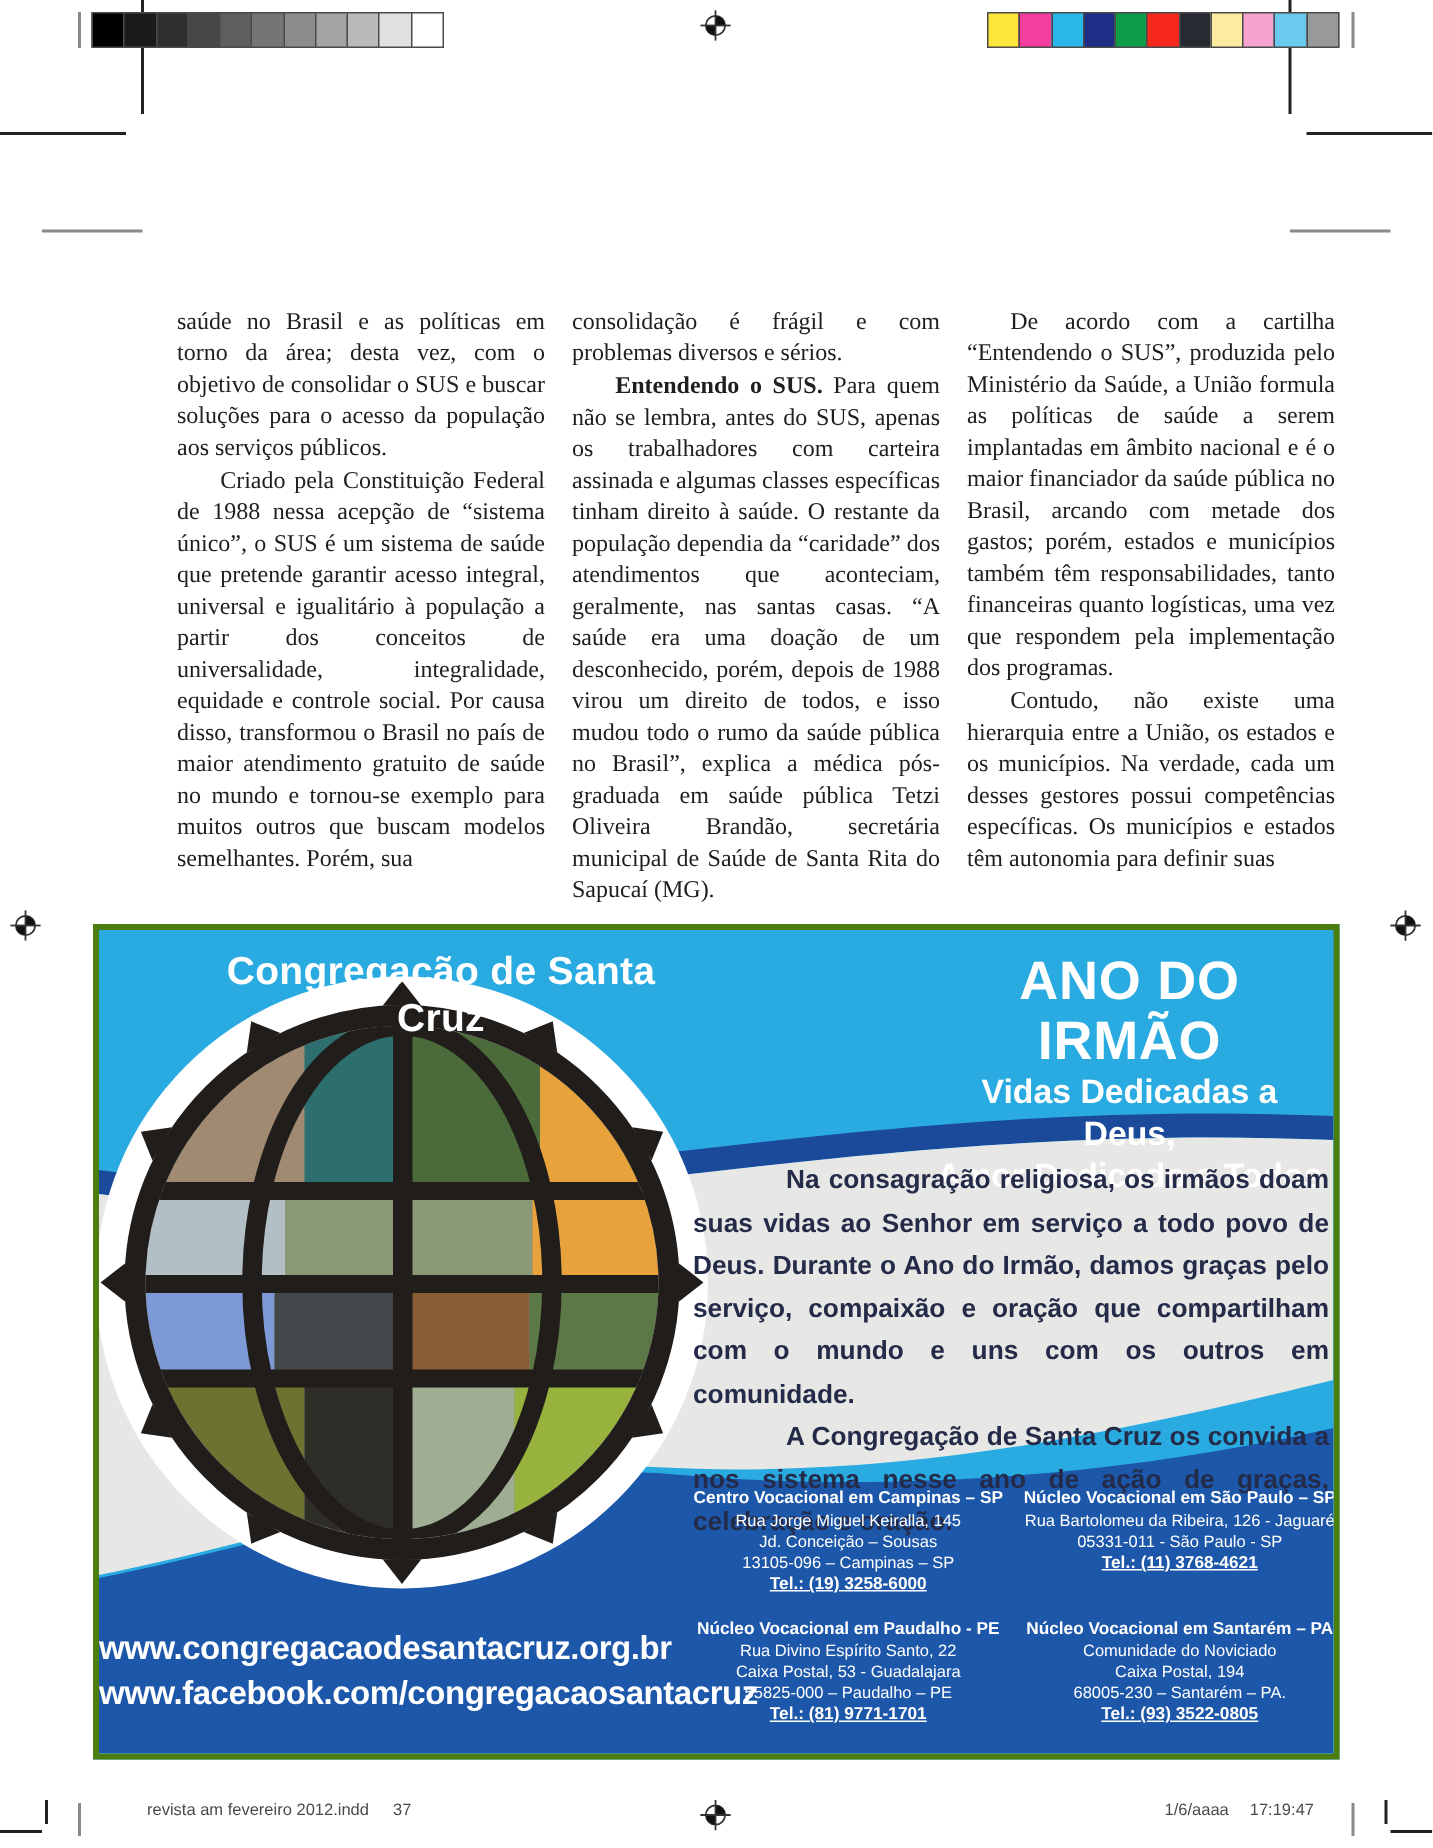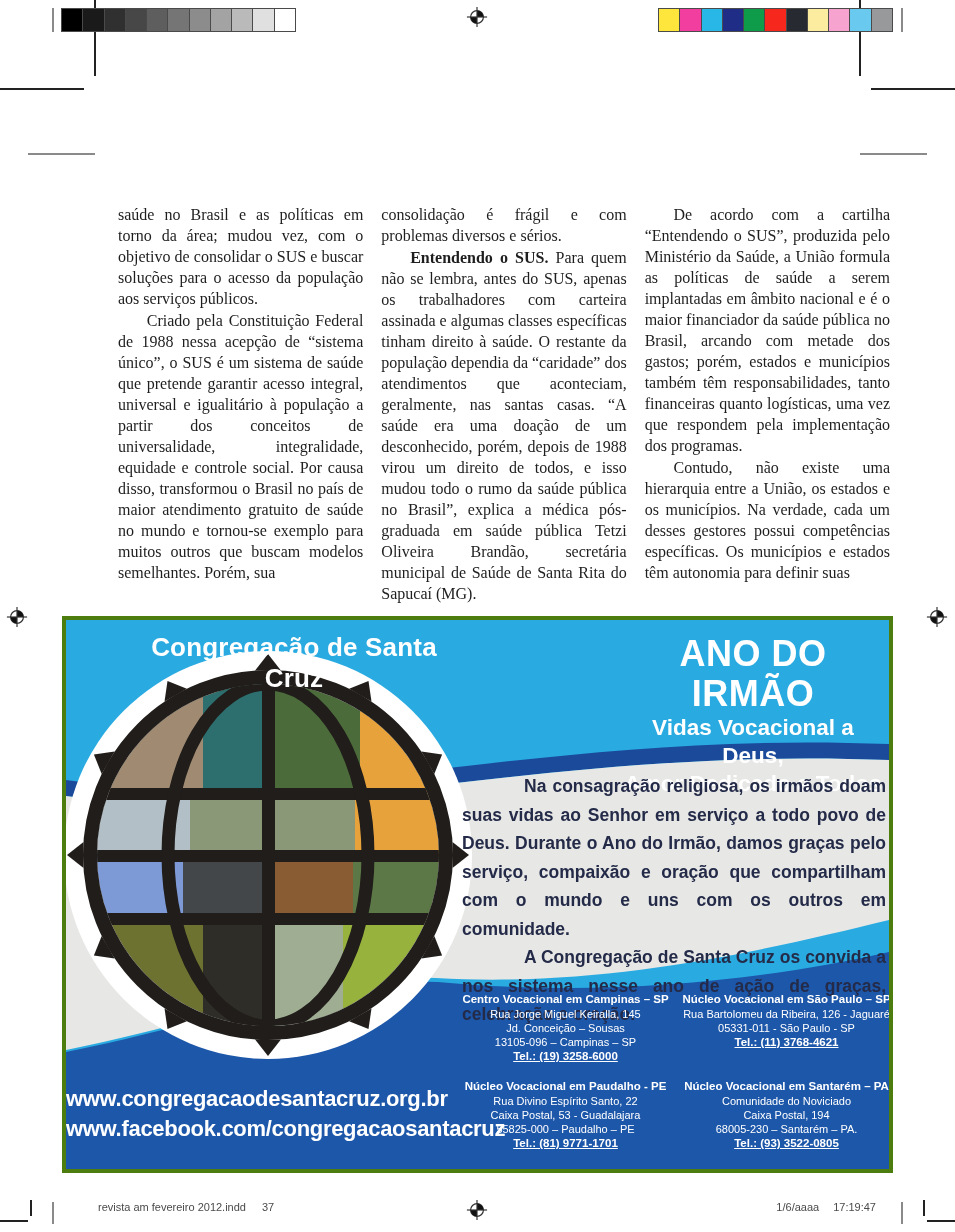--- a/index.html
+++ b/index.html
@@ -111,21 +111,21 @@
   <svg class="regmark" style="left:466px;top:1199px;" viewBox="0 0 24 24">
     <circle cx="12" cy="12" r="7" fill="none" stroke="#333" stroke-width="1.3"></circle>
     <path d="M12 5 A7 7 0 0 1 19 12 L12 12 Z" fill="#111"></path>
     <path d="M12 19 A7 7 0 0 1 5 12 L12 12 Z" fill="#111"></path>
     <line x1="12" y1="1" x2="12" y2="23" stroke="#333" stroke-width="1.3"></line>
     <line x1="1" y1="12" x2="23" y2="12" stroke="#333" stroke-width="1.3"></line>
   </svg>
 
   <div class="article">
     <div class="col">
-      <p>saúde no Brasil e as políticas em torno da área; mudou vez, com o objetivo de consolidar o SUS e buscar soluções para o acesso da população aos serviços públicos.</p>
+      <p>saúde no Brasil e as políticas em torno da área; desta vez, com o objetivo de consolidar o SUS e buscar soluções para o acesso da população aos serviços públicos.</p>
       <p class="ind">Criado pela Constituição Federal de 1988 nessa acepção de “sistema único”, o SUS é um sistema de saúde que pretende garantir acesso integral, universal e igualitário à população a partir dos conceitos de universalidade, integralidade, equidade e controle social. Por causa disso, transformou o Brasil no país de maior atendimento gratuito de saúde no mundo e tornou-se exemplo para muitos outros que buscam modelos semelhantes. Porém, sua</p>
     </div>
     <div class="col">
       <p>consolidação é frágil e com problemas diversos e sérios.</p>
       <p class="ind"><b>Entendendo o SUS.</b><span> Para quem não se lembra, antes do SUS, apenas os trabalhadores com carteira assinada e algumas classes específicas tinham direito à saúde. O restante da população dependia da “caridade” dos atendimentos que aconteciam, geralmente, nas santas casas. “A saúde era uma doação de um desconhecido, porém, depois de 1988 virou um direito de todos, e isso mudou todo o rumo da saúde pública no Brasil”, explica a médica pós-graduada em saúde pública Tetzi Oliveira Brandão, secretária municipal de Saúde de Santa Rita do Sapucaí (MG).</span></p>
     </div>
     <div class="col">
       <p class="ind">De acordo com a cartilha “Entendendo o SUS”, produzida pelo Ministério da Saúde, a União formula as políticas de saúde a serem implantadas em âmbito nacional e é o maior financiador da saúde pública no Brasil, arcando com metade dos gastos; porém, estados e municípios também têm responsabilidades, tanto financeiras quanto logísticas, uma vez que respondem pela implementação dos programas.</p>
       <p class="ind">Contudo, não existe uma hierarquia entre a União, os estados e os municípios. Na verdade, cada um desses gestores possui competências específicas. Os municípios e estados têm autonomia para definir suas</p>
     </div>
@@ -187,21 +187,21 @@
         <rect x="30" y="273" width="370" height="12" fill="#201D1A"></rect>
         <rect x="209" y="30" width="13" height="370" fill="#201D1A"></rect>
         <ellipse cx="215" cy="215" rx="100" ry="171" fill="none" stroke="#201D1A" stroke-width="13"></ellipse>
       </g>
       <circle cx="215" cy="215" r="178" fill="none" stroke="#201D1A" stroke-width="14"></circle>
     </svg>
 
     <div class="ad-brand">Congregação de Santa Cruz</div>
     <div class="ad-right-head">
       <div class="ad-title">ANO DO IRMÃO</div>
-      <div class="ad-sub">Vidas Vocacional a Deus,</div>
+      <div class="ad-sub">Vidas Dedicadas a Deus,</div>
       <div class="ad-sub">Amor Dedicado a Todos</div>
     </div>
 
     <div class="ad-body">
       <p>Na consagração religiosa, os irmãos doam suas vidas ao Senhor em serviço a todo povo de Deus. Durante o Ano do Irmão, damos graças pelo serviço, compaixão e oração que compartilham com o mundo e uns com os outros em comunidade.</p>
       <p>A Congregação de Santa Cruz os convida a nos sistema nesse ano de ação de graças, celebração e oração.</p>
     </div>
 
     <div class="contacts">
       <div class="contact">

